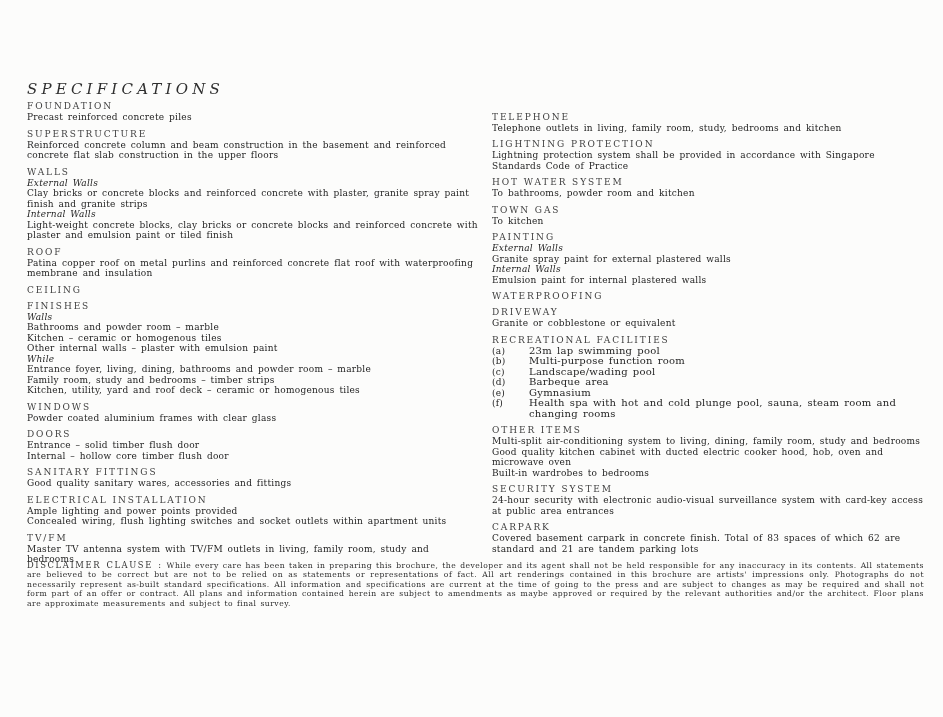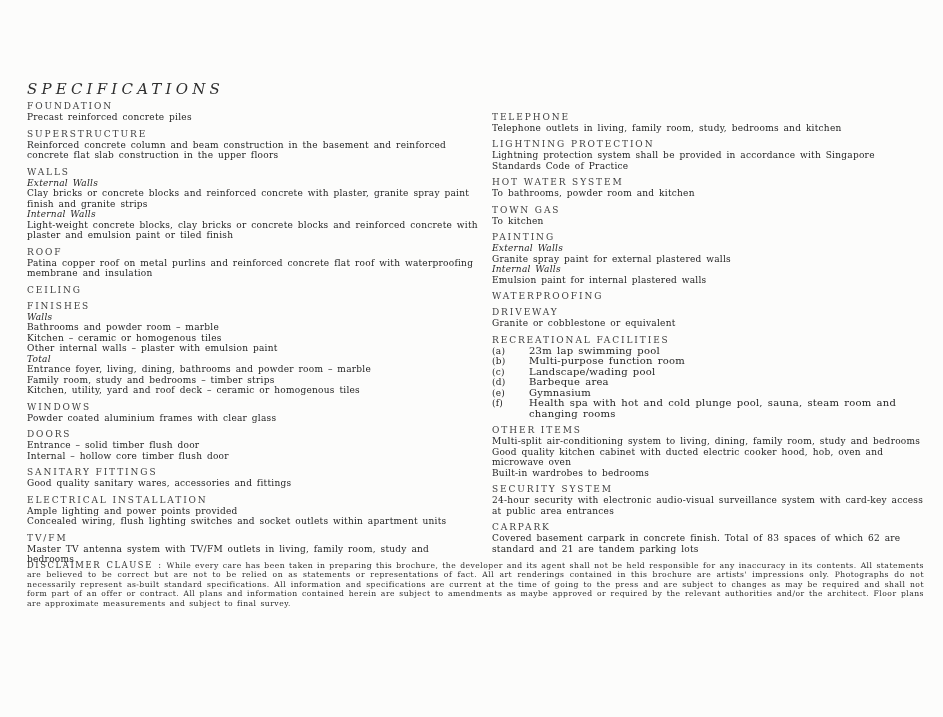--- a/index.html
+++ b/index.html
@@ -74,21 +74,21 @@
       <div class="section">
         <h3 class="sec-h">CEILING</h3>
       </div>
 
       <div class="section">
         <h3 class="sec-h">FINISHES</h3>
         <p class="line italic">Walls</p>
         <p class="line">Bathrooms and powder room – marble</p>
         <p class="line">Kitchen – ceramic or homogenous tiles</p>
         <p class="line">Other internal walls – plaster with emulsion paint</p>
-        <p class="line italic">Total</p>
+        <p class="line italic">While</p>
         <p class="line">Entrance foyer, living, dining, bathrooms and powder room – marble</p>
         <p class="line">Family room, study and bedrooms – timber strips</p>
         <p class="line">Kitchen, utility, yard and roof deck – ceramic or homogenous tiles</p>
       </div>
 
       <div class="section">
         <h3 class="sec-h">WINDOWS</h3>
         <p class="line">Powder coated aluminium frames with clear glass</p>
       </div>
 

